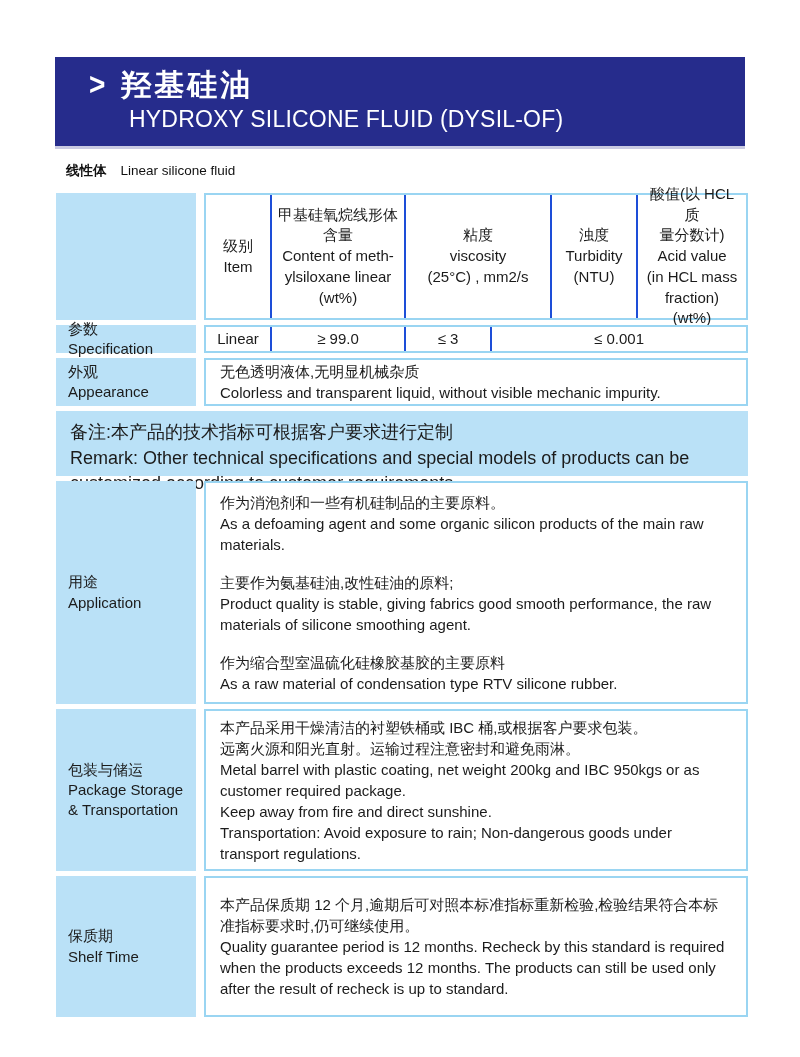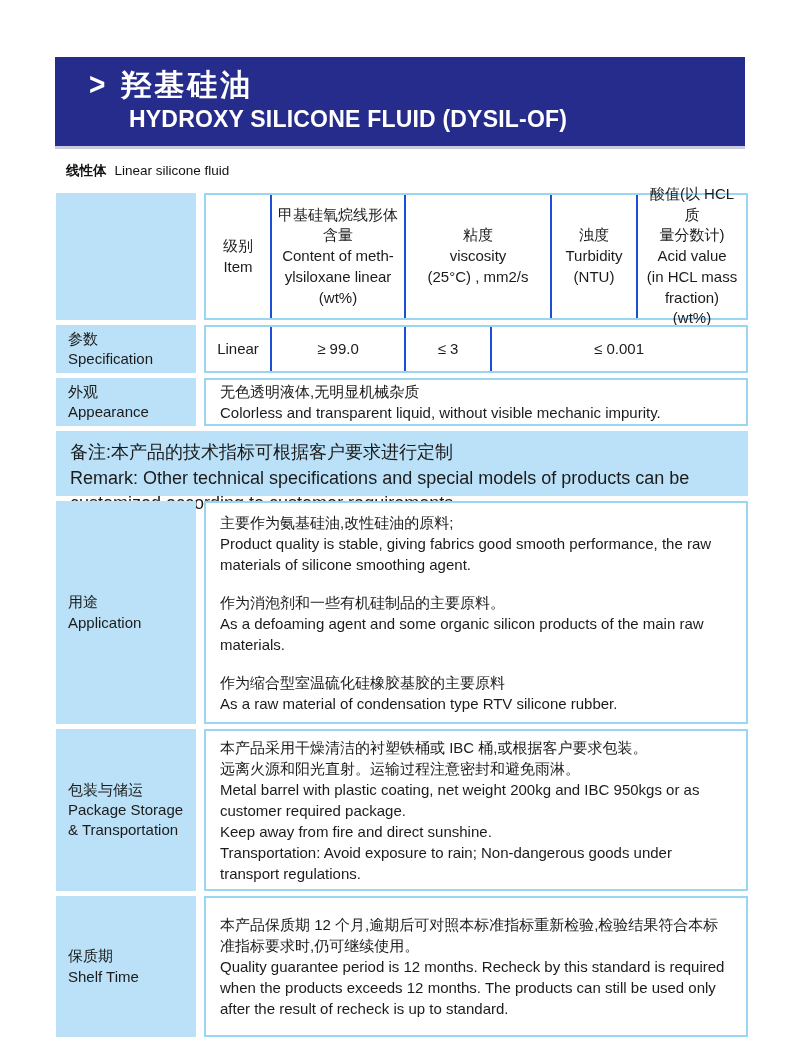--- a/index.html
+++ b/index.html
@@ -35,32 +35,32 @@
   .title-zh {
     font-size: 30px;
     font-weight: bold;
     letter-spacing: 3px;
     line-height: 1.1;
   }
   .title-en {
     margin-left: 40px;
     margin-top: 5px;
     font-size: 23px;
-    font-weight: bold;
+    font-weight: normal;
     letter-spacing: 0.2px;
   }
   
   .subtype {
     position: absolute;
     left: 66px;
     top: 162px;
     font-size: 13.5px;
     color: #111;
   }
-  .subtype .zh { font-weight: bold; margin-right: 8px; }
+  .subtype .zh { font-weight: bold; margin-right: 14px; }
   
   .spec-table {
     position: absolute;
     left: 56px;
     top: 193px;
     width: 692px;
   }
   .trow { display: flex; margin-bottom: 5px; align-items: stretch; }
   .label-cell {
     flex: none;
@@ -110,21 +110,21 @@
   }
   .remark-cell {
     width: 692px;
     background: #BAE1F7;
     padding: 9px 14px 6px 14px;
     font-size: 18px;
     line-height: 1.42;
     white-space: pre-line;
   }
   .r-header      { height: 127px; }
-  .r-spec        { height: 48px; }
+  .r-spec        { height: 28px; }
   .r-appearance  { height: 48px; justify-content: flex-end; }
   .r-remark      { height: 65px; }
   .r-application { height: 223px; }
   .r-package     { height: 162px; }
   .r-shelf       { height: 141px; }
   .para { margin-bottom: 17px; white-space: pre-line; }
   .para:last-child { margin-bottom: 0; }
 </style>
 </head>
 <body>
@@ -193,24 +193,24 @@
     <div class="trow r-remark">
       <div class="remark-cell">备注:本产品的技术指标可根据客户要求进行定制
 Remark: Other technical specifications and special models of products can be customized according to customer requirements.</div>
     </div>
 
     <div class="trow r-application">
       <div class="label-cell">用途
 Application</div>
       <div class="content-area">
         <div class="merged-cell">
+          <p class="para">作为消泡剂和一些有机硅制品的主要原料。
+As a defoaming agent and some organic silicon products of the main raw materials.</p>
           <p class="para">主要作为氨基硅油,改性硅油的原料;
 Product quality is stable, giving fabrics good smooth performance, the raw materials of silicone smoothing agent.</p>
-          <p class="para">作为消泡剂和一些有机硅制品的主要原料。
-As a defoaming agent and some organic silicon products of the main raw materials.</p>
           <p class="para">作为缩合型室温硫化硅橡胶基胶的主要原料
 As a raw material of condensation type RTV silicone rubber.</p>
         </div>
       </div>
     </div>
 
     <div class="trow r-package">
       <div class="label-cell">包装与储运
 Package Storage
 &amp; Transportation</div>

